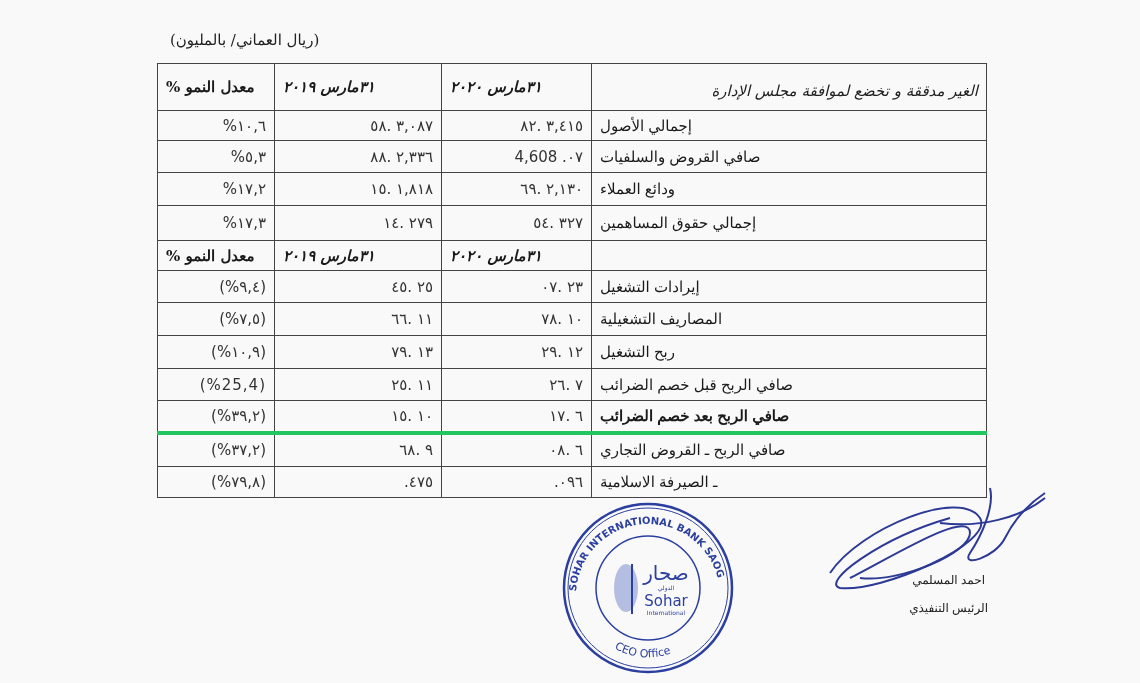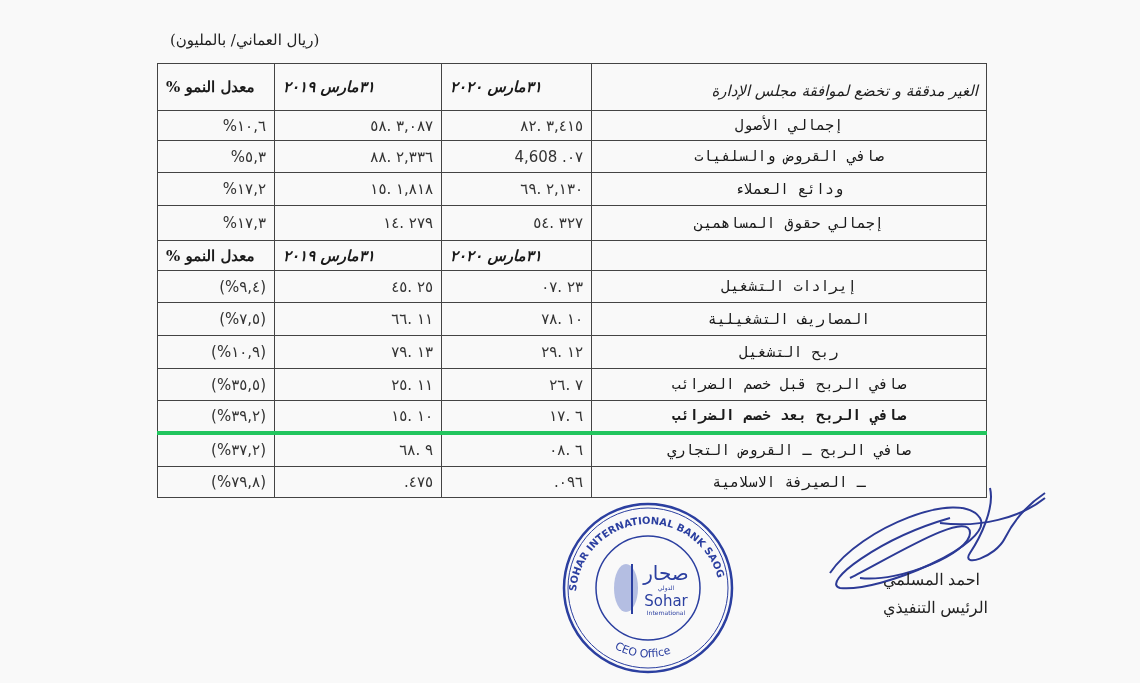--- a/index.html
+++ b/index.html
@@ -29,39 +29,39 @@
       border: 1.3px solid #444;
       padding: 0 8px;
       font-size: 15px;
       white-space: nowrap;
       overflow: hidden;
     }
     col.c-label { width: 395px; }
     col.c-2020 { width: 150px; }
     col.c-2019 { width: 167px; }
     col.c-growth { width: 117px; }
-    td.lbl { text-align: center; font-family: Liberation Mono, monospace; font-size: 16px; }
+    td.lbl { text-align: left; font-family: Liberation Sans, sans-serif; font-size: 16px; }
     td.num { text-align: left; padding-left: 0; padding-right: 16px; text-align: right; direction: ltr; font-family: "DejaVu Sans", sans-serif; letter-spacing: 1px; color: #333; }
     td.hdr { font-weight: bold; font-style: italic; font-family: "DejaVu Serif", serif; font-size: 14px; text-align: left; }
     td.hdr.growth { font-style: normal; }
     tr.bold-row td.lbl { font-weight: bold; }
     tr.thick-bottom td { border-bottom: 4px solid #22c55e; }
 
     .stamp {
       position: absolute; left: 548px; top: 496px;
       width: 200px; height: 180px;
     }
     .signature {
       position: absolute; left: 820px; top: 478px;
       width: 230px; height: 130px;
     }
     .signer {
       position: absolute; right: 152px; top: 566px;
-      direction: rtl; text-align: left;
-      font-family: "Liberation Sans", sans-serif; font-size: 16px; color: #222;
+      direction: rtl; text-align: center;
+      font-family: "Liberation Sans", sans-serif; font-size: 12px; color: #222;
       line-height: 28px;
     }
   </style>
 </head>
 <body>
 
 <div class="caption-right">الغير مدققة و تخضع لموافقة مجلس الإدارة</div>
 <div class="caption-left">(ريال العماني/ بالمليون)</div>
 
 <table class="fin">
@@ -125,21 +125,21 @@
     <tr style="height:33px">
       <td class="lbl">ربح التشغيل</td>
       <td class="num">١٢ .٢٩</td>
       <td class="num">١٣ .٧٩</td>
       <td class="num">(%١٠,٩)</td>
     </tr>
     <tr style="height:32px">
       <td class="lbl">صافي الربح قبل خصم الضرائب</td>
       <td class="num">٧ .٢٦</td>
       <td class="num">١١ .٢٥</td>
-      <td class="num">(%٣٥,٥)</td>
+      <td class="num">(%25,4)</td>
     </tr>
     <tr class="bold-row thick-bottom" style="height:32px">
       <td class="lbl">صافي الربح بعد خصم الضرائب</td>
       <td class="num">٦ .١٧</td>
       <td class="num">١٠ .١٥</td>
       <td class="num">(%٣٩,٢)</td>
     </tr>
     <tr style="height:34px">
       <td class="lbl">صافي الربح  ـ القروض التجاري</td>
       <td class="num">٦ .٠٨</td>

